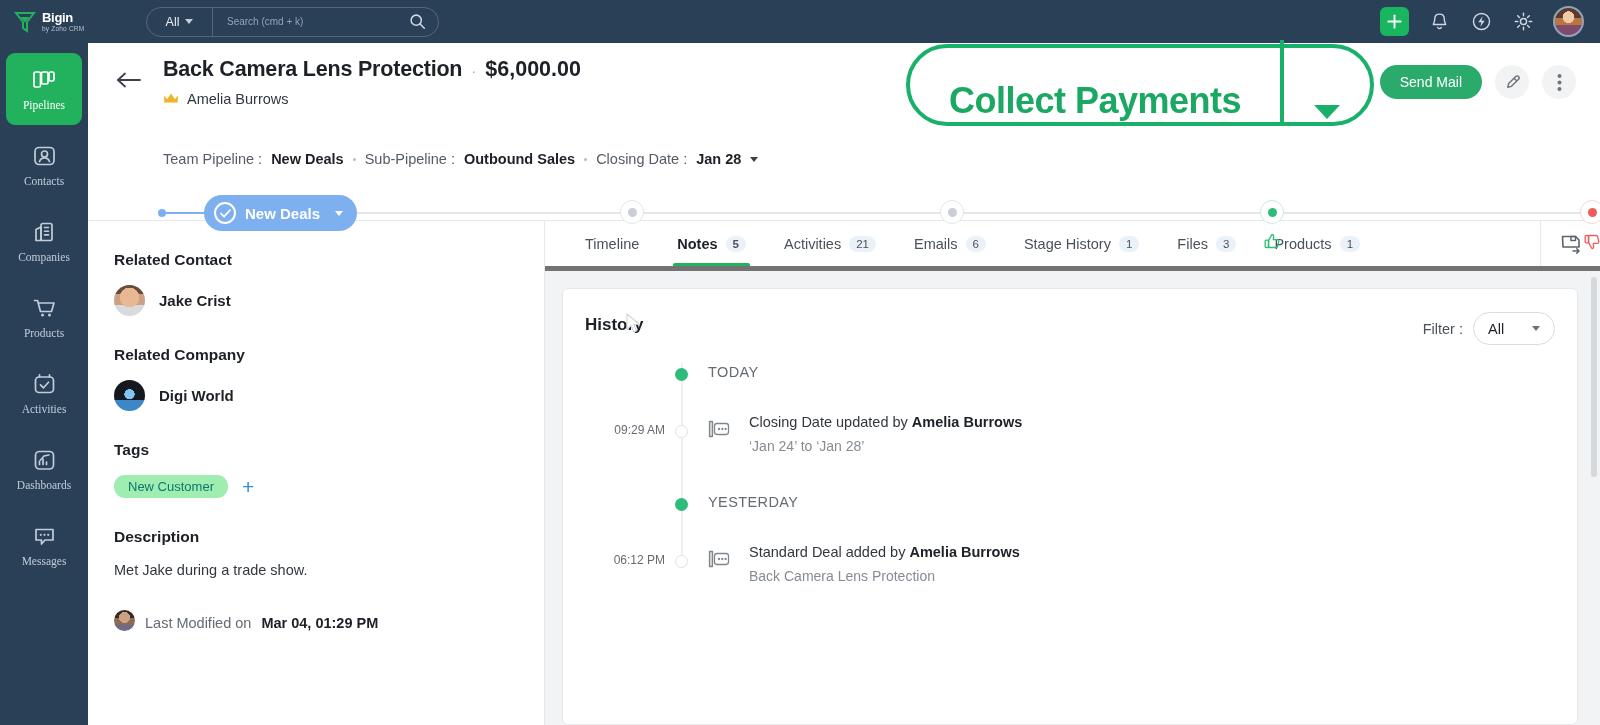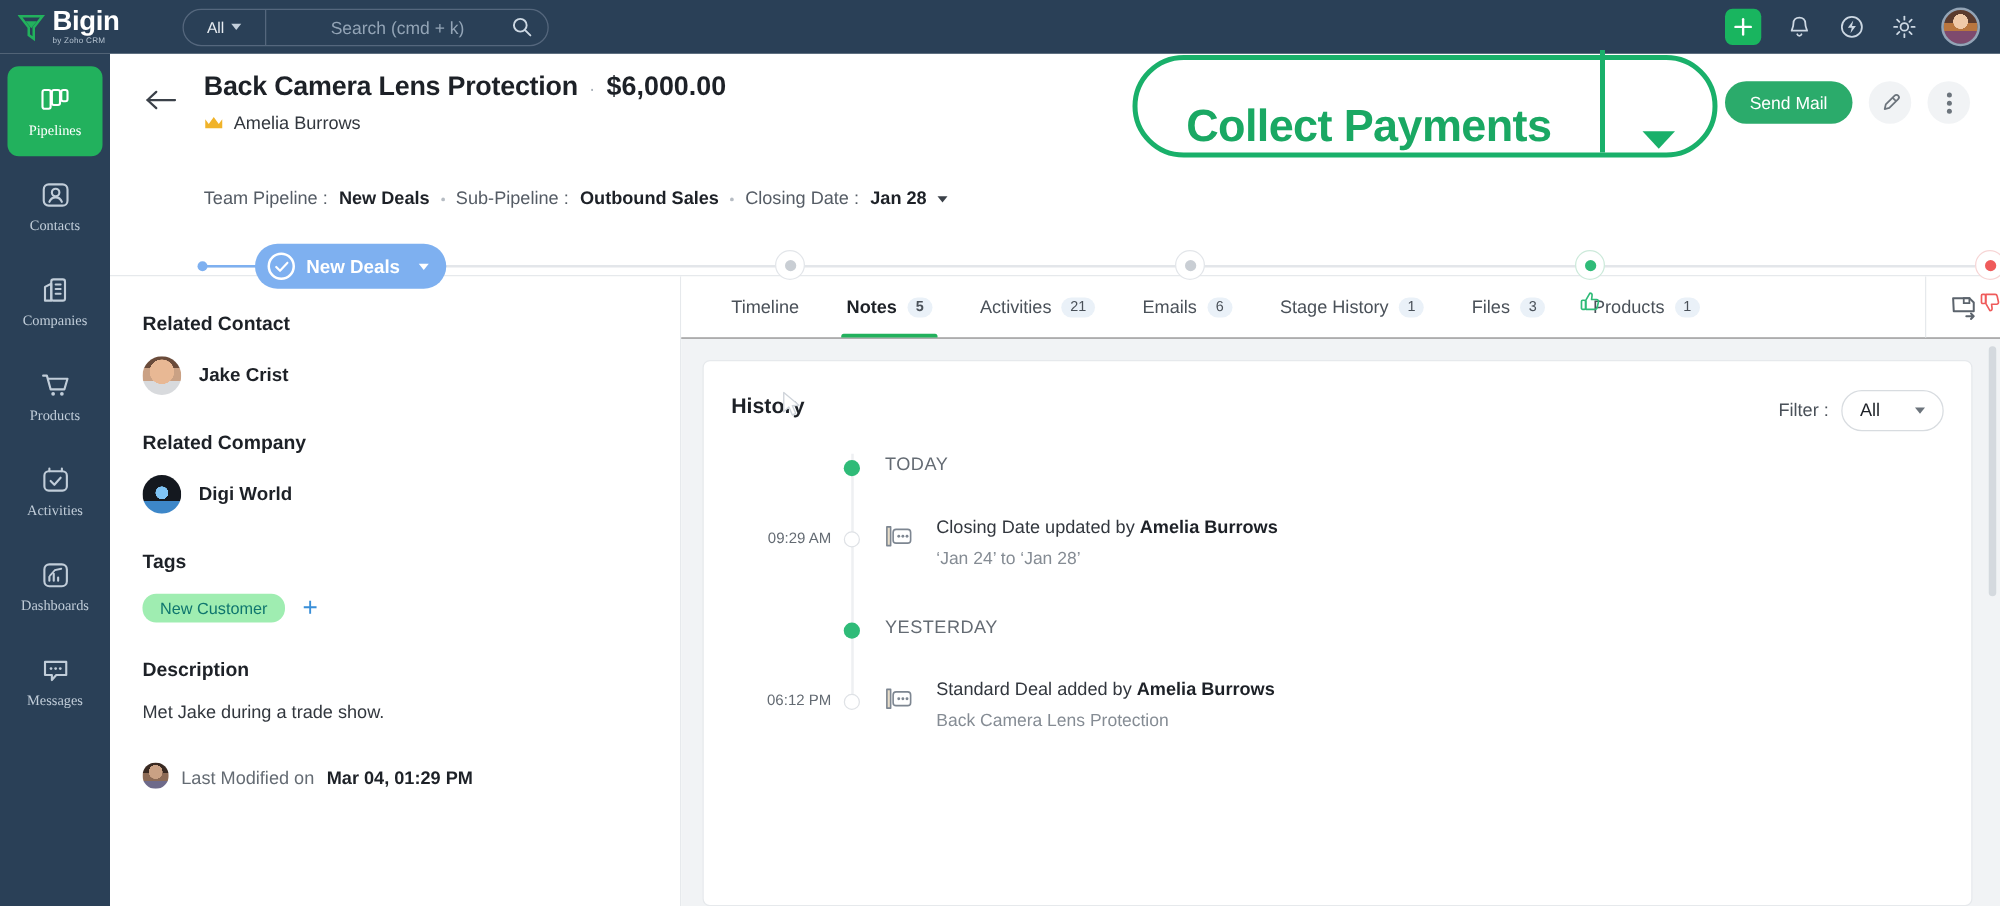--- a/index.html
+++ b/index.html
@@ -11,36 +11,36 @@
   #app { position: relative; width: 1600px; height: 725px; }
 
   
   .topnav {
     position: absolute; top: 0; left: 0; width: 1600px; height: 43px;
     background: #2a4057; display: flex; align-items: center; z-index: 5;
   }
   .brand { width: 88px; display: flex; align-items: center; gap: 6px; padding-left: 14px; }
   .brand-logo { width: 22px; height: 24px; flex: none; }
   .brand-text { display: flex; flex-direction: column; line-height: 1; }
-  .brand-name { font-size: 22px; font-weight: bold; color: #fff; letter-spacing: -.3px; }
+  .brand-name { font-size: 13px; font-weight: bold; color: #fff; letter-spacing: -.3px; }
   .brand-sub { font-size: 6.5px; color: #b4c2d0; margin-top: 2px; letter-spacing: .2px; }
 
   .searchwrap {
     margin-left: 58px; width: 293px; height: 30px;
     border: 1px solid #55677d; border-radius: 15px;
     display: flex; align-items: center;
   }
   .scope { width: 66px; display: flex; align-items: center; justify-content: center; gap: 6px;
     font-size: 12.5px; color: #e8edf2; height: 100%; border-right: 1px solid #55677d; }
   .caret-d { width: 0; height: 0; border-left: 4px solid transparent; border-right: 4px solid transparent; }
   .scope .caret-d { border-top: 5px solid #c3cfdb; }
   .searchinput { flex: 1; display: flex; align-items: center; padding: 0 12px 0 14px; }
   .searchinput input {
     flex: 1; background: transparent; border: none; outline: none;
-    color: #fdba74; font-size: 14px; font-family: "Liberation Sans", sans-serif; text-align: center;
+    color: #fdba74; font-size: 10px; font-family: "Liberation Sans", sans-serif;
   }
   .searchinput input::placeholder { color: #93a4b6; }
 
   .navright { margin-left: auto; display: flex; align-items: center; gap: 18px; padding-right: 16px; }
   .plusbtn { width: 29px; height: 29px; background: #19b55f; border-radius: 6px;
     display: flex; align-items: center; justify-content: center; }
   .navicon { width: 24px; height: 24px; display: flex; align-items: center; justify-content: center; }
   .avatar-nav {
     width: 31px; height: 31px; border-radius: 50%; border: 2px solid #93a4b6;
     background: radial-gradient(circle at 50% 34%, #f0c9a8 0 26%, transparent 27%),
@@ -119,21 +119,21 @@
   .tagrow { display: flex; align-items: center; gap: 14px; }
   .tag { background: #9fedb1; color: #0f766e; font-size: 13px; border-radius: 11px; padding: 4px 14px; }
   .plus-blue { color: #3a8fd8; font-size: 21px; line-height: 1; }
   .desc-text { font-size: 14.5px; color: #32373e; }
   .lastmod { display: flex; align-items: flex-end; gap: 10px; margin-top: 32px; }
   .lastmod .lm { font-size: 14.5px; color: #646b73; }
   .lastmod .lm b { color: #1d2127; font-weight: bold; }
 
   
   .tabsbar { position: absolute; left: 545px; top: 221px; width: 1055px; height: 50px;
-    background: #fff; border-bottom: 1px solid #737373; display: flex; align-items: center; }
+    background: #fff; border-bottom: 5px solid #737373; display: flex; align-items: center; }
   .tabs { display: flex; align-items: center; height: 100%; padding-left: 36px; gap: 30px; }
   .tab { position: relative; height: 100%; display: flex; align-items: center; gap: 8px;
     font-size: 14.5px; color: #4a5159; padding: 0 4px; }
   .tab.active { color: #1d2127; font-weight: bold; }
   .tab.active::after { content: ""; position: absolute; left: 0; right: 0; bottom: 0; height: 3px;
     background: #22b15d; border-radius: 2px 2px 0 0; }
   .badge { background: #eaf1f8; color: #4a5159; font-size: 11.5px; border-radius: 9px; padding: 2px 7px; }
   .panelicon { margin-left: auto; width: 60px; height: 100%; display: flex; align-items: center;
     justify-content: center; border-left: 1px solid #e6e9ec; }
 

